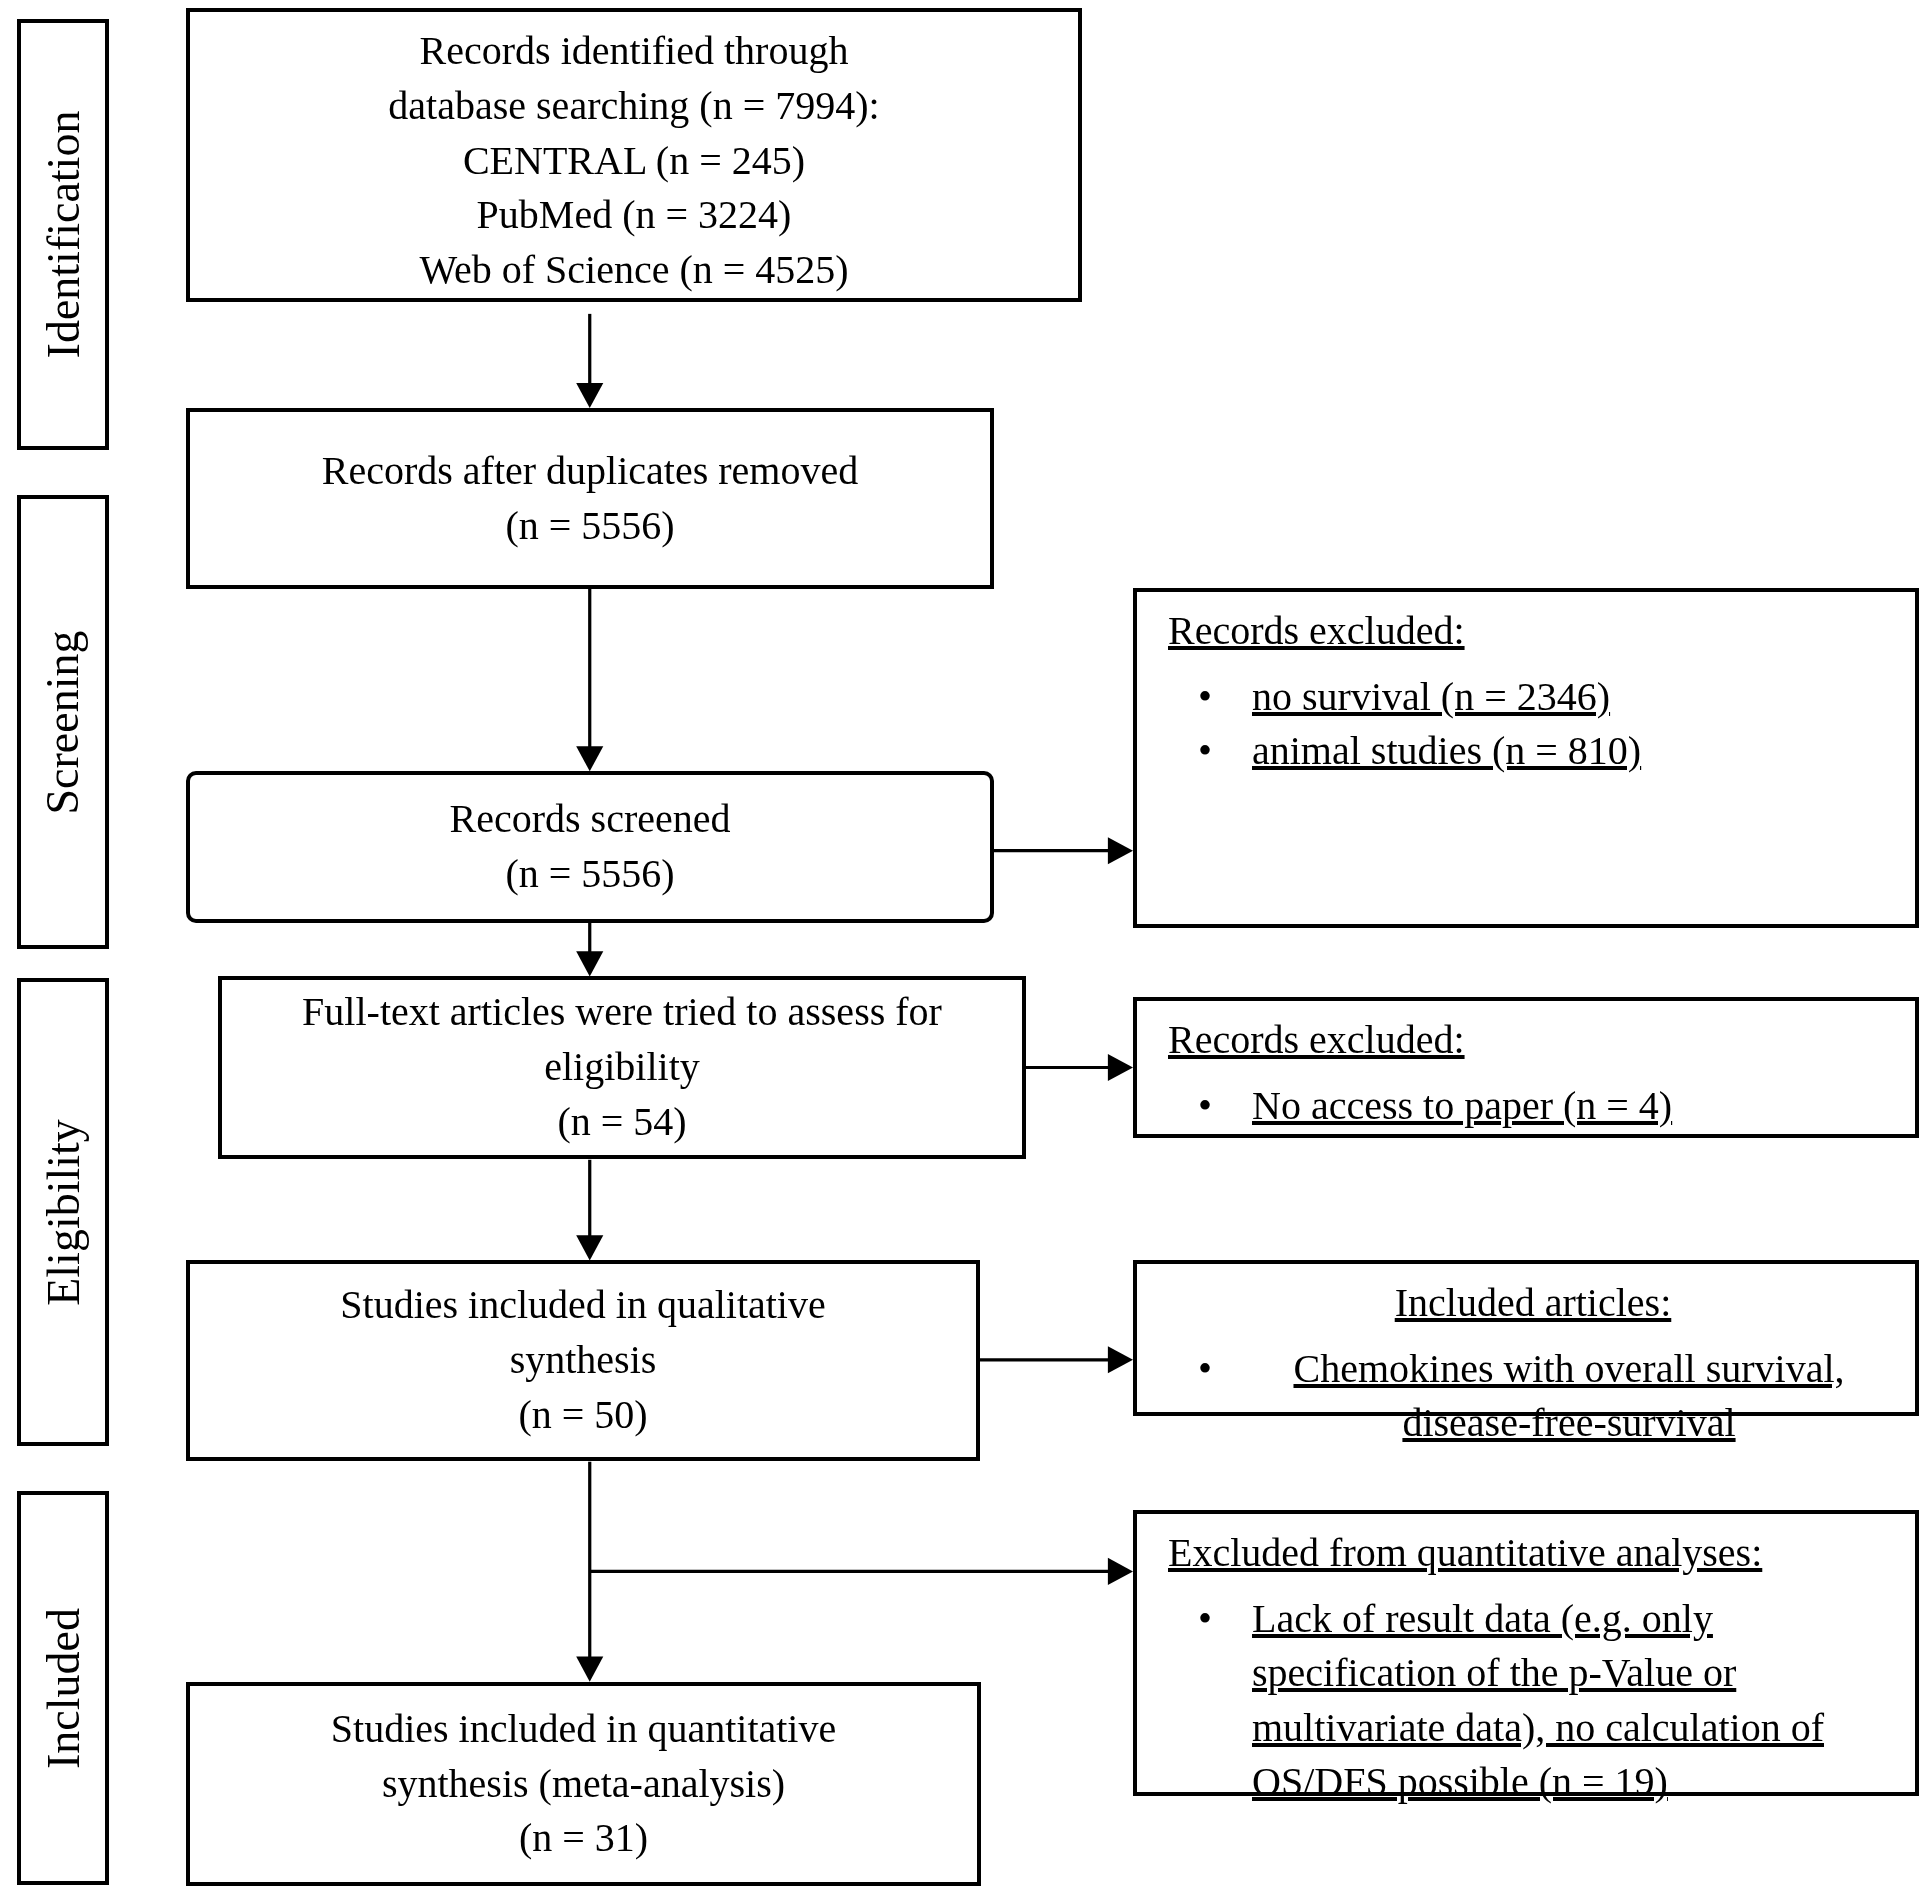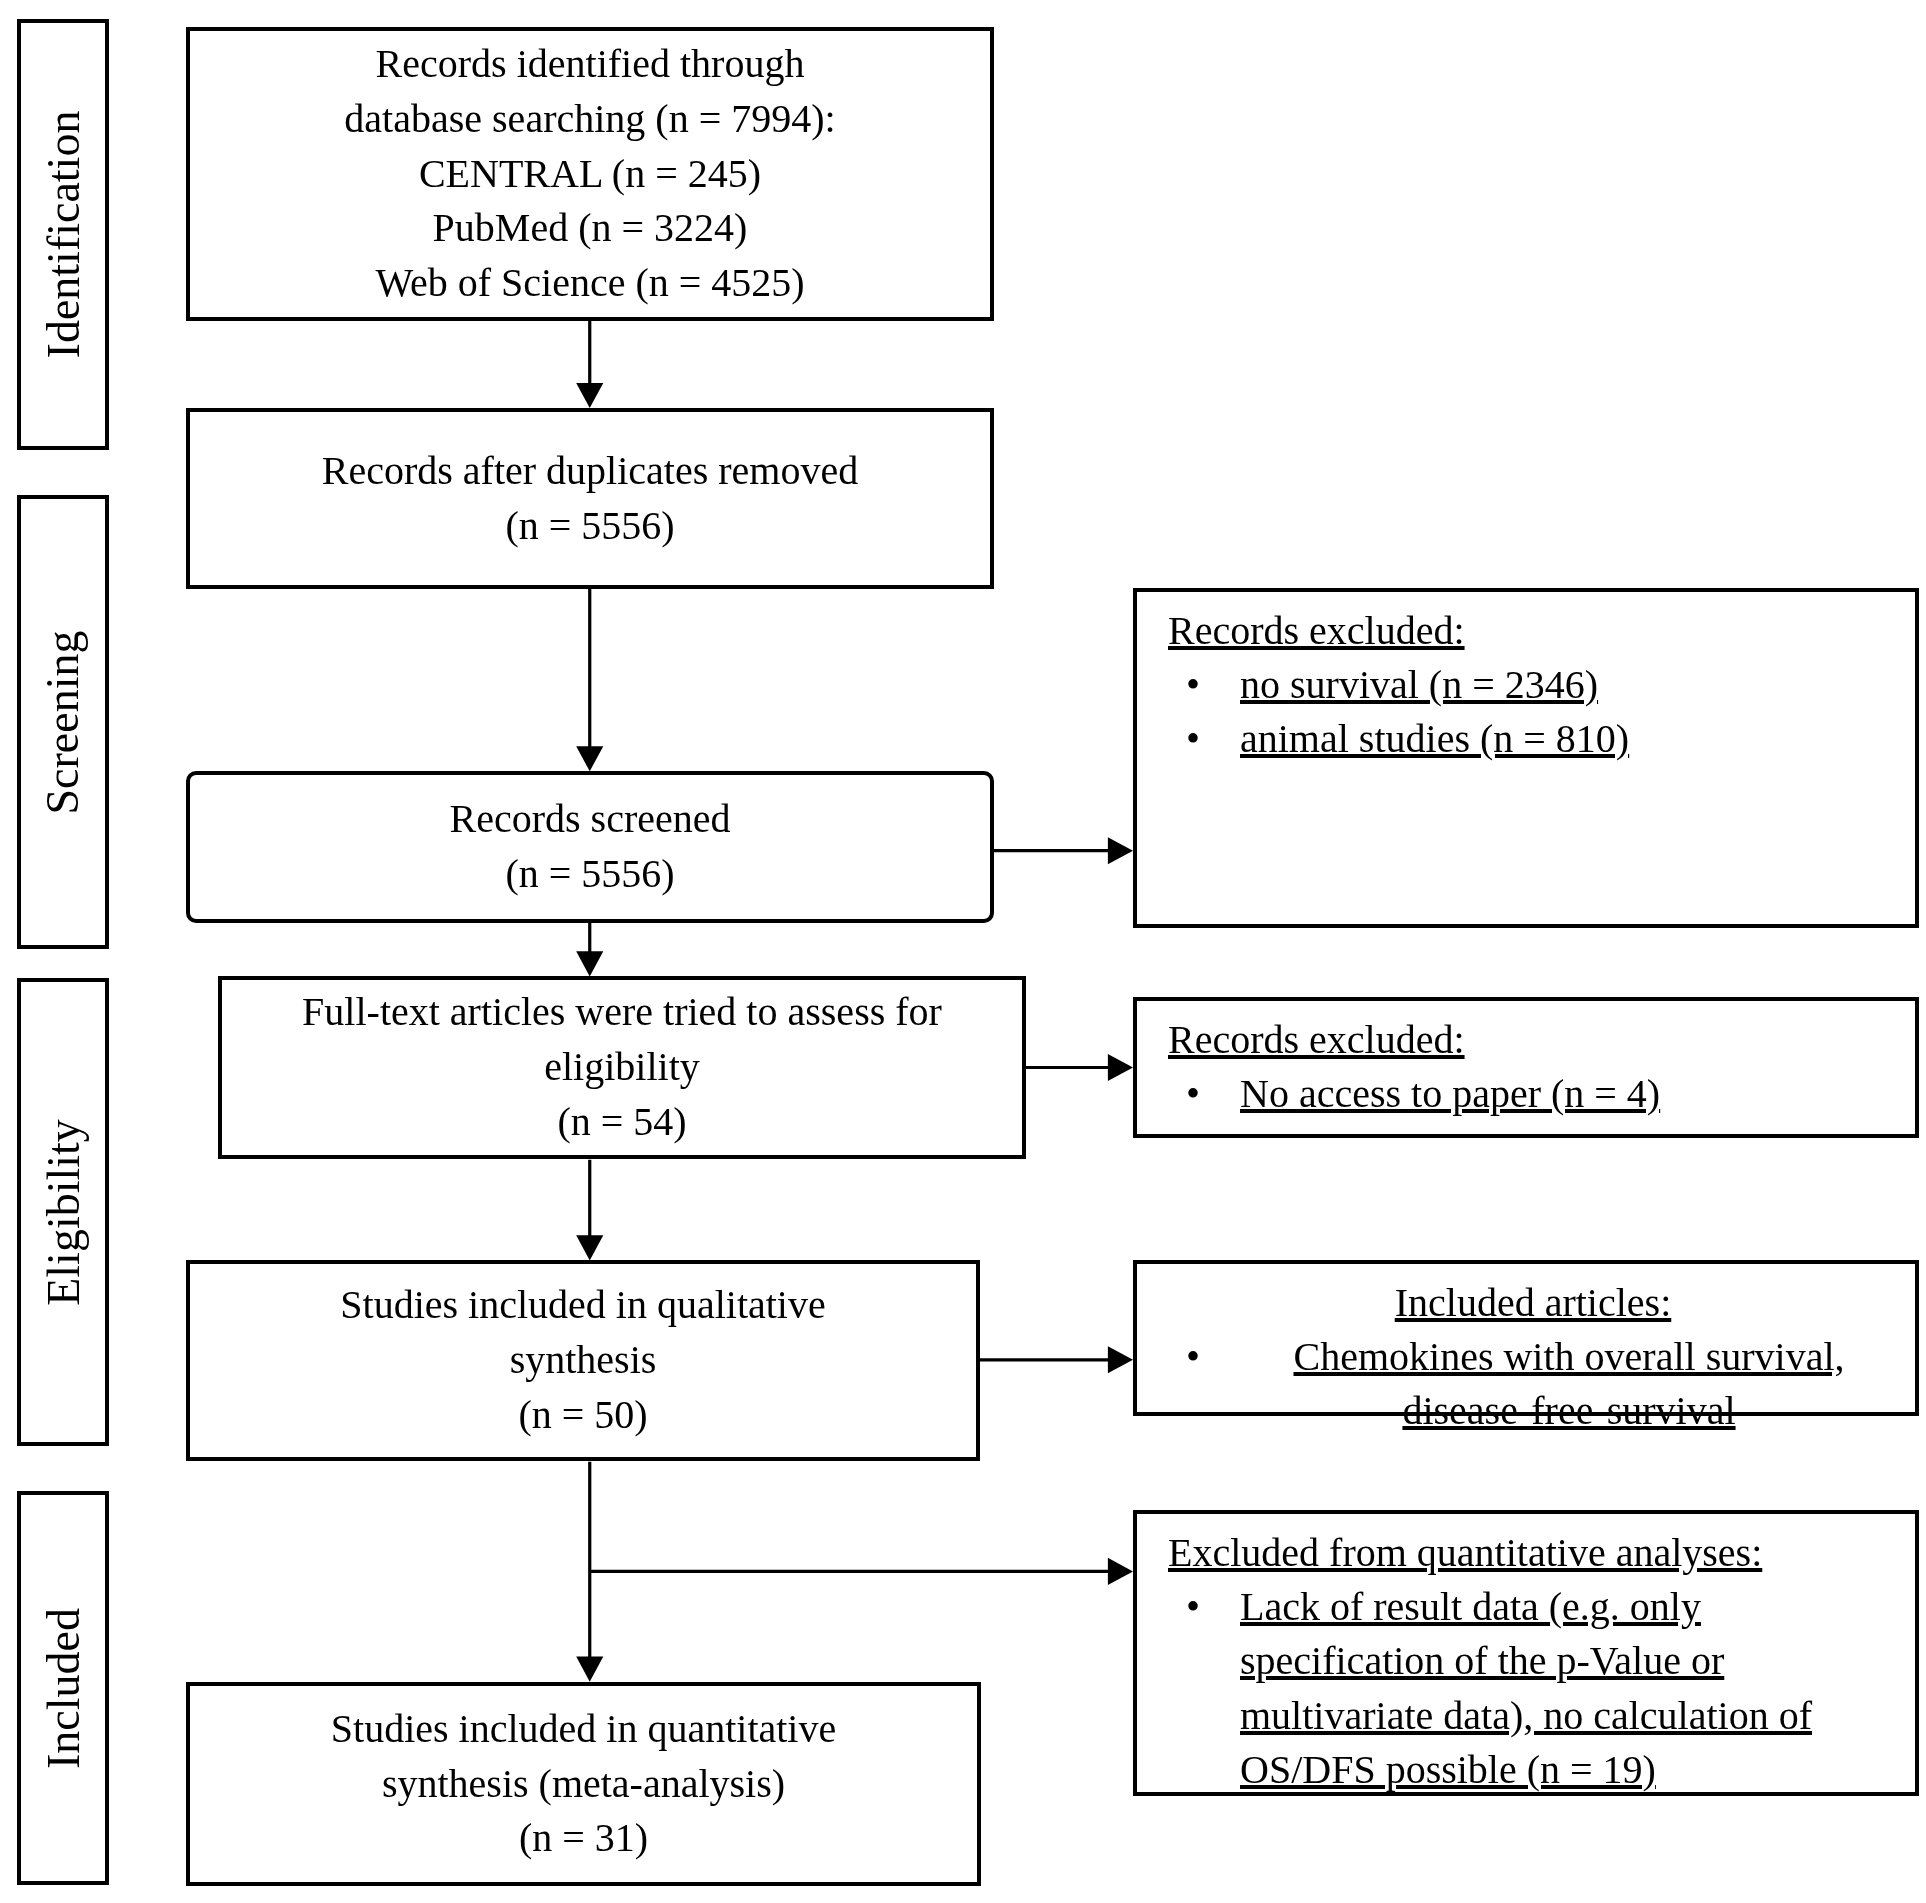--- a/index.html
+++ b/index.html
@@ -22,21 +22,21 @@
   .flow .txt {
     width: 100%;
     text-align: center;
     font-size: 40px;
     line-height: 1.37;
     white-space: pre-line;
   }
   
   .side { padding: 11.6px 17px 6.5px 31px; font-size: 40px; line-height: 1.36; text-decoration: underline; }
   .side .side-title { margin: 0; }
-  .side ul { margin: 0; padding: 0; list-style: none; }
+  .side ul { margin: 12px; padding: 0; list-style: none; }
   .side li { position: relative; padding-left: 72px; }
   .side li::before { content: "\2022"; position: absolute; left: 18px; top: 0; }
   
   .stage { display: flex; align-items: center; justify-content: center; overflow: visible; }
   .stage .lbl {
     transform: rotate(-90deg);
     white-space: nowrap;
     font-size: 46px;
   }
   #arrows { position: absolute; left: 0; top: 0; pointer-events: none; }
@@ -93,21 +93,21 @@
   <div class="box stage" style="left:17.4px; top:495px; width:92px; height:454px;">
     <span class="lbl">Screening</span>
   </div>
   <div class="box stage" style="left:17.4px; top:978px; width:92px; height:468px;">
     <span class="lbl">Eligibility</span>
   </div>
   <div class="box stage" style="left:17.4px; top:1491px; width:92px; height:394px;">
     <span class="lbl">Included</span>
   </div>
 
-  <div class="box flow" style="left:186px; top:27px; width:808px; height:294px;">
+  <div class="box flow" style="left:186px; top:8px; width:896px; height:294px;align-items:flex-end;">
     <div class="txt">Records identified through
 database searching (n = 7994):
 CENTRAL (n = 245)
 PubMed (n = 3224)
 Web of Science (n = 4525)</div>
   </div>
   <div class="box flow" style="left:186px; top:408px; width:808px; height:181px;">
     <div class="txt">Records after duplicates removed
 (n = 5556)</div>
   </div>

